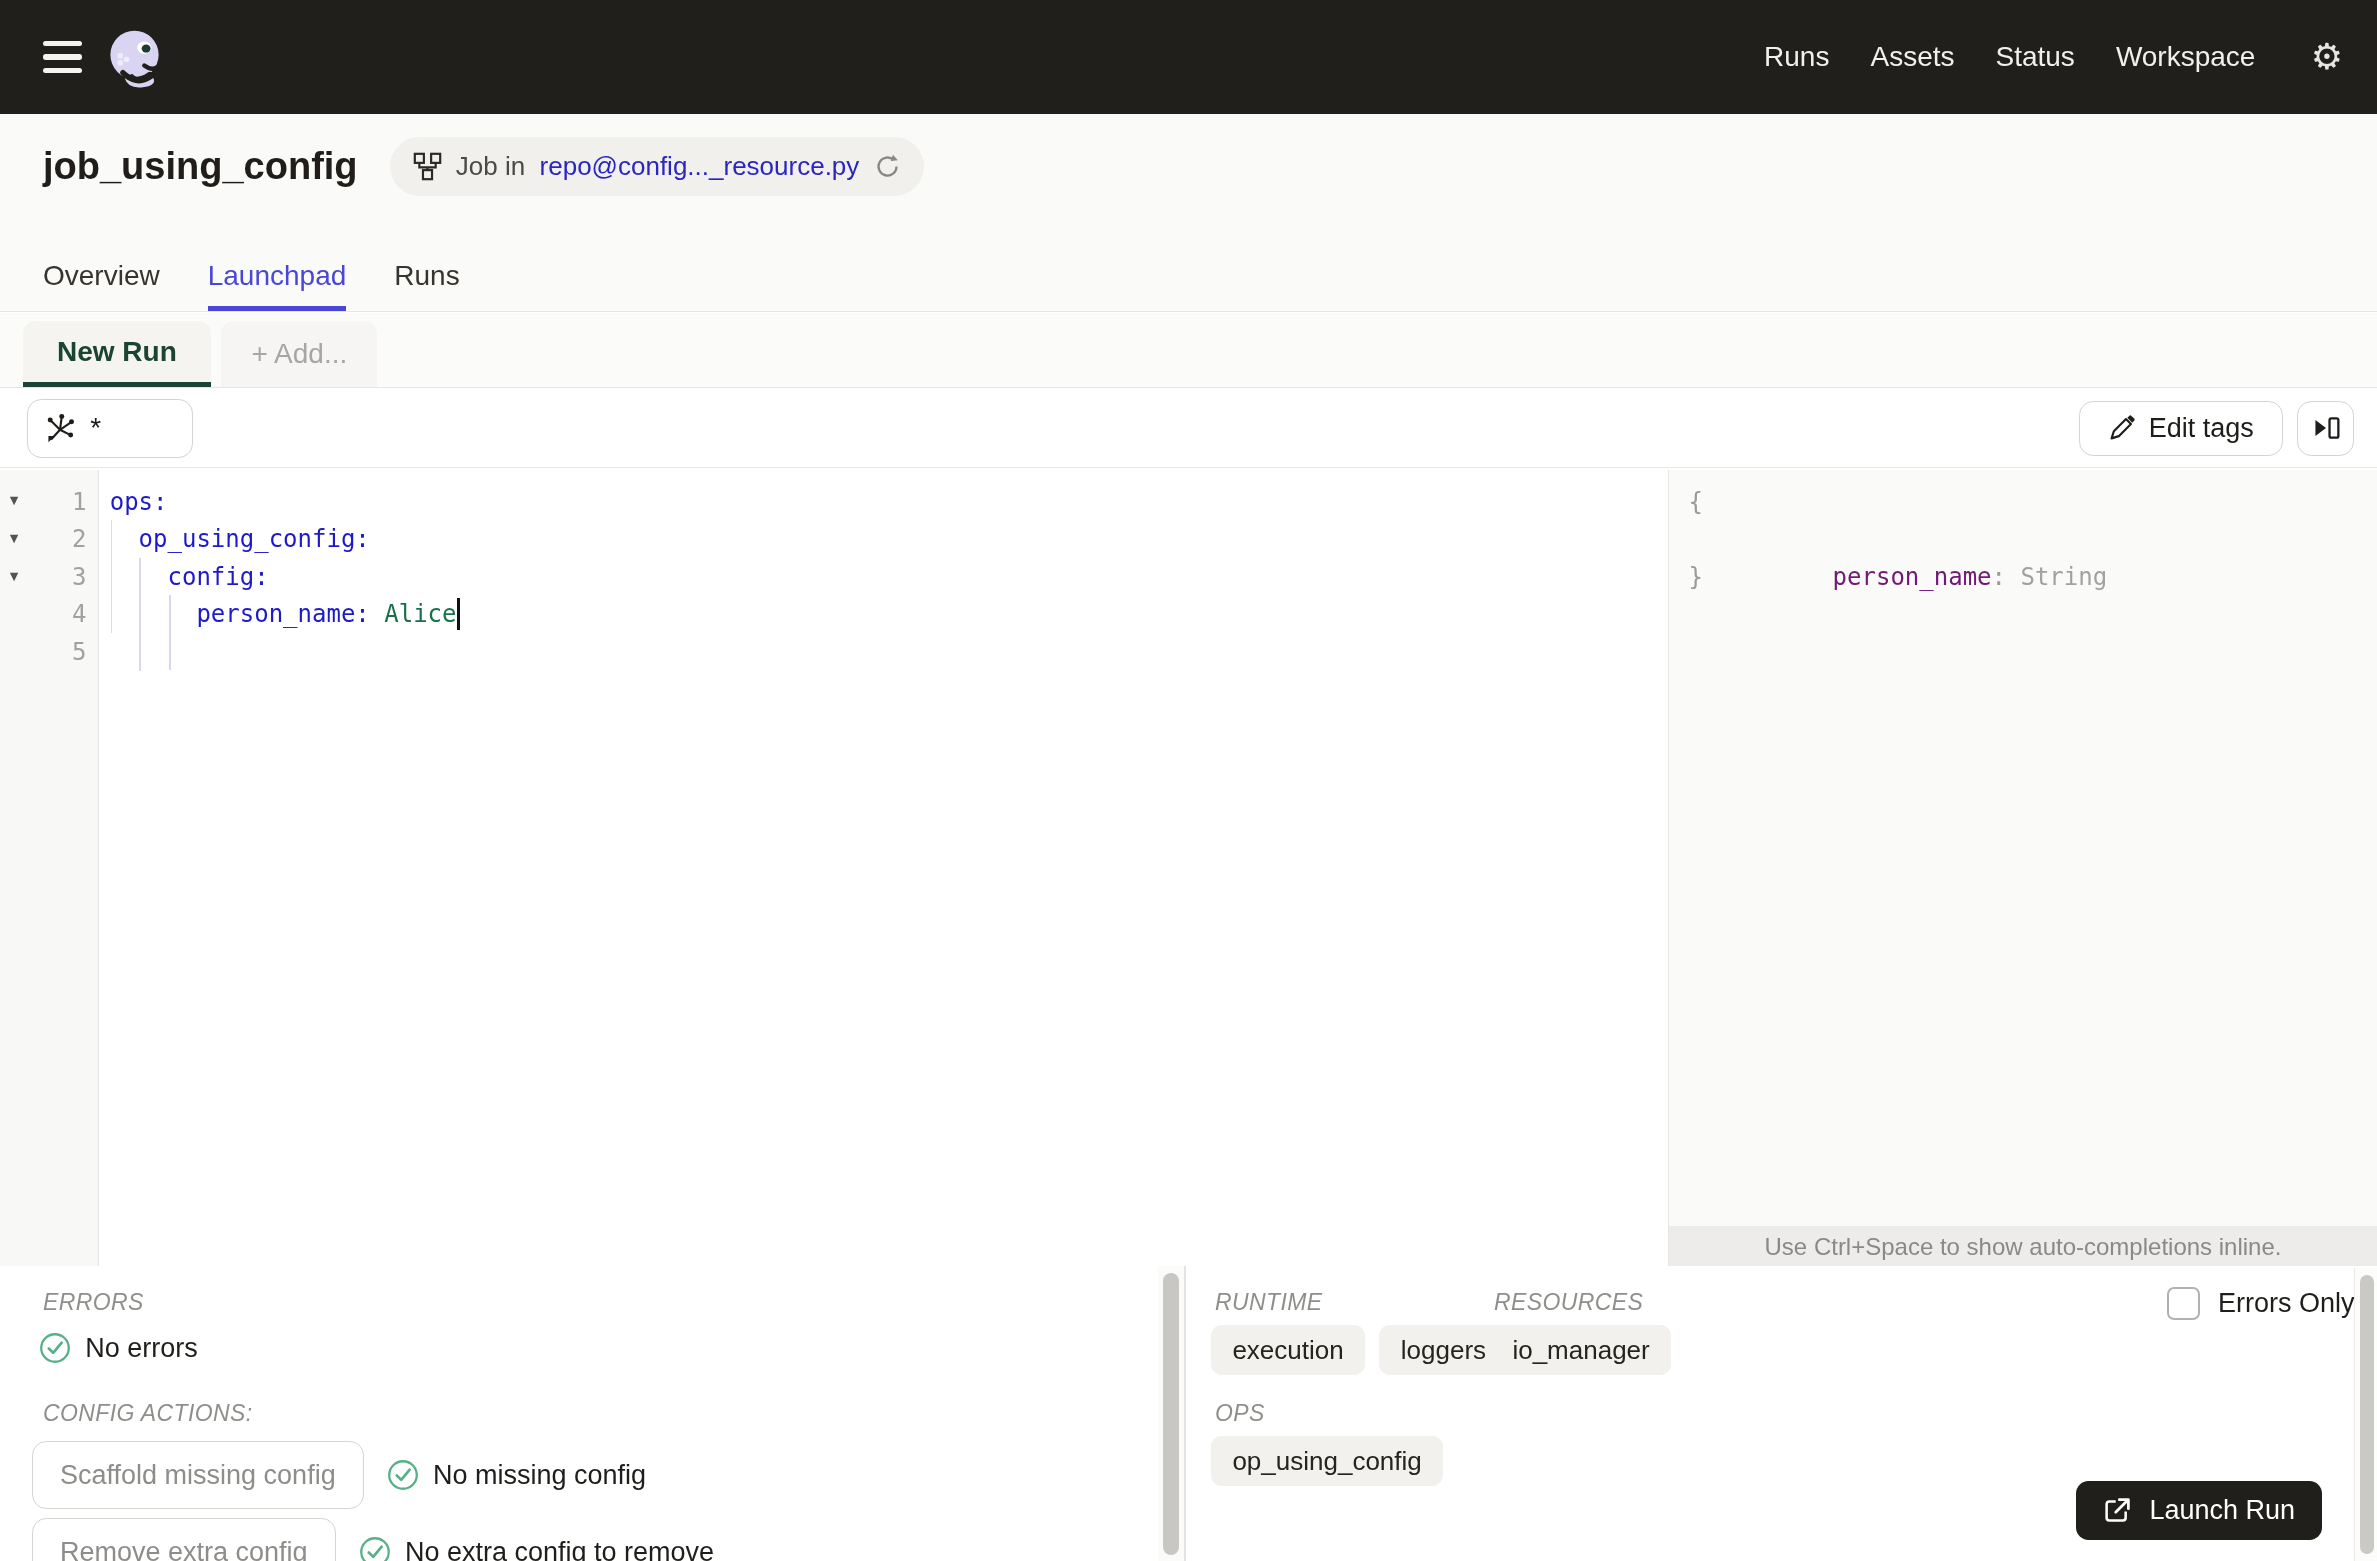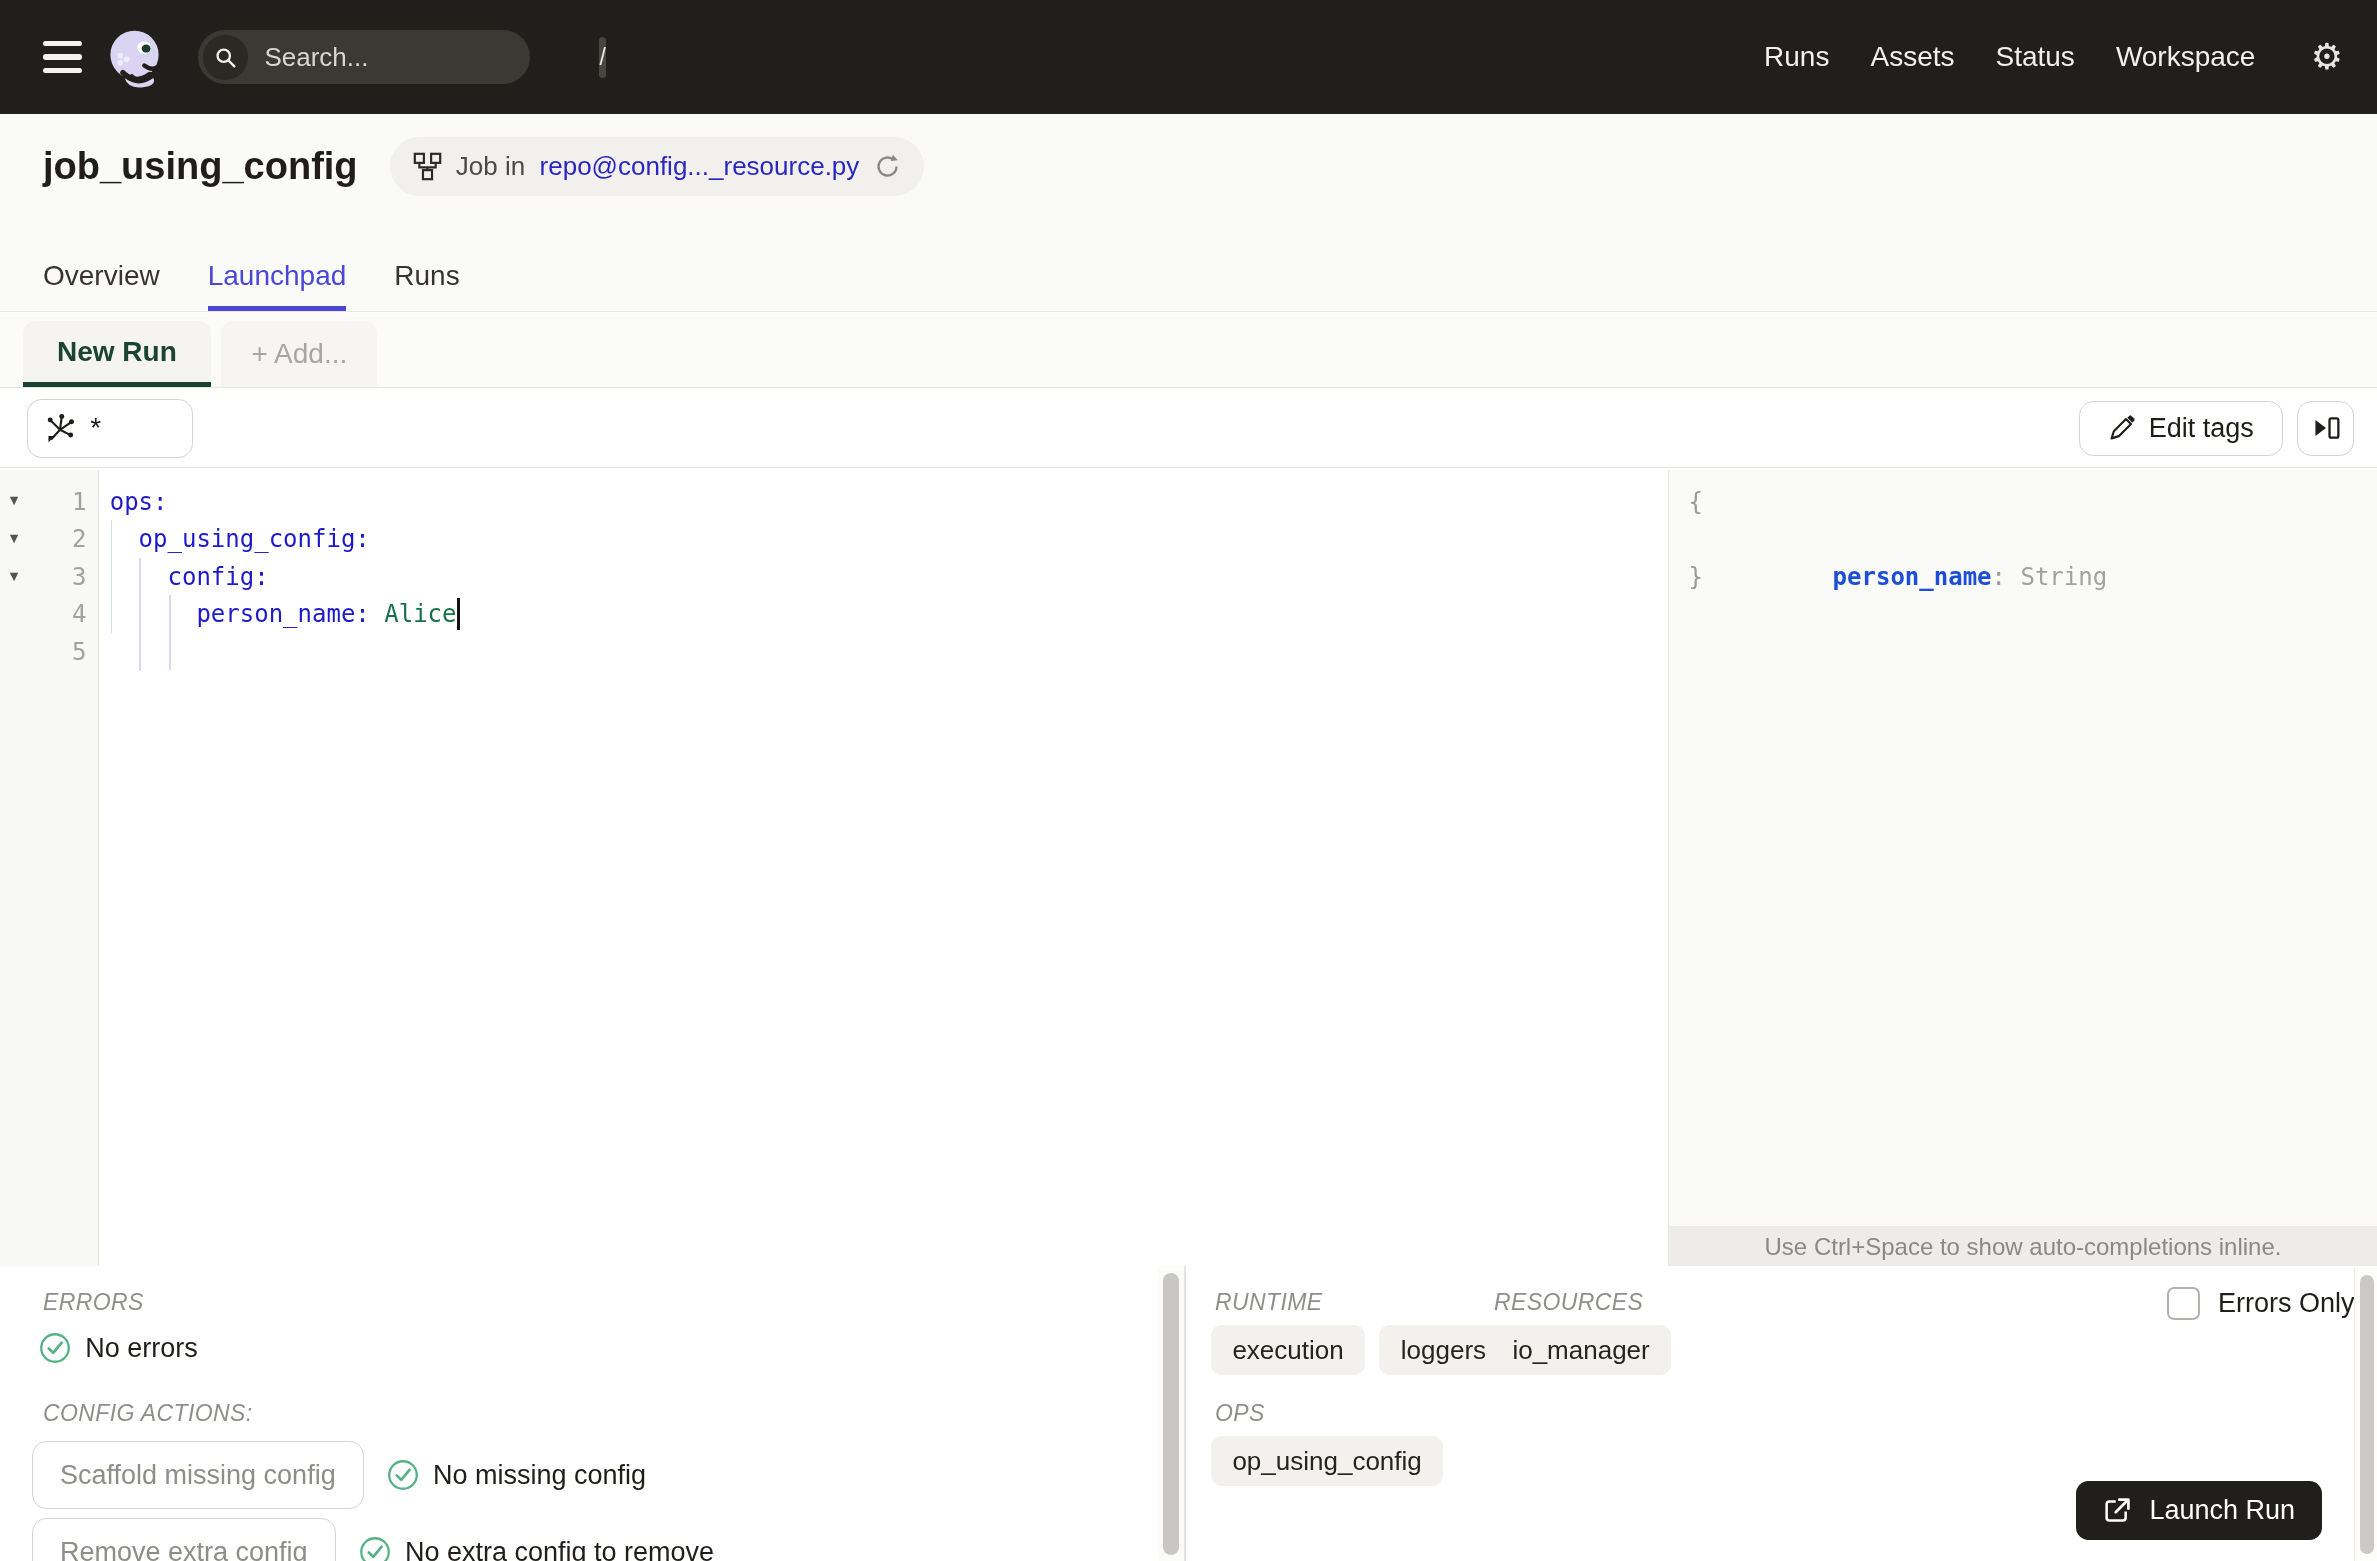--- a/index.html
+++ b/index.html
@@ -62,21 +62,21 @@
   .cline { position:absolute; left:10.7px; height:38px; white-space:pre; font-family:"DejaVu Sans Mono",monospace; font-size:24px; line-height:38px; }
   .k { color:#1d1ac9; }
   .v { color:#1a7048; }
   .guide { position:absolute; width:1.8px; }
   .guide.g0 { background:#cfe5d8; }
   .guide.gi { background:#d9d7f0; }
   .cursor { position:absolute; width:2.7px; height:32px; background:#111; }
 
   .schema { position:absolute; left:1668px; top:0; width:709px; height:100%; background:#fafaf9; border-left:1.8px solid #e6e5e2; }
   .sline { position:absolute; left:19.6px; white-space:pre; font-family:"DejaVu Sans Mono",monospace; font-size:24px; line-height:38px; color:#9c9a97; }
-  .sname { color:#1d4ed8; font-weight:700; }
+  .sname { color:#701a75; font-weight:400; }
   .stype { color:#a3a19e; }
   .hintbar { position:absolute; left:0; bottom:0; width:100%; height:41px; background:#edecea;
              display:flex; align-items:center; justify-content:center; font-size:24px; color:#8b8986; }
 
   
   .bottom { position:absolute; left:0; top:1266px; width:2377px; height:295px; background:#ffffff; }
   .seclabel { font-size:23px; color:#908e8b; letter-spacing:0.4px;font-style:italic; }
   .bleft { position:absolute; left:0; top:0; width:1158px; height:295px; overflow:hidden; }
   .errlabel { position:absolute; left:43px; top:23px; }
   .okrow { display:flex; align-items:center; gap:14.3px; font-size:27px; color:#201e1b; }
@@ -122,30 +122,20 @@
       <path d="M20 52 q14 14 30 2" stroke="#211f1b" stroke-width="6" fill="none" stroke-linecap="round"></path>
       <path d="M30 56 q10 10 22 0" stroke="#211f1b" stroke-width="5" fill="none" stroke-linecap="round"></path>
       <path d="M44 44 q8 6 14 2" stroke="#211f1b" stroke-width="5" fill="none" stroke-linecap="round"></path>
       <path d="M22 58 q16 12 32 0 q4 8 -10 10 q-18 3 -22 -10z" fill="#d8d4f2"></path>
       <ellipse cx="44" cy="24" rx="8" ry="7" fill="#ffffff"></ellipse>
       <ellipse cx="46" cy="25" rx="5" ry="4.5" fill="#1d3b33"></ellipse>
       <circle cx="17" cy="33" r="3.2" fill="#efedfb"></circle>
       <circle cx="24" cy="37" r="3.2" fill="#efedfb"></circle>
       <circle cx="17" cy="41" r="3.2" fill="#efedfb"></circle>
     </svg>
-    <div class="searchpill">
-      <div class="searchcircle">
-        <svg width="23" height="23" viewBox="0 0 26 26">
-          <circle cx="11" cy="11" r="7" fill="none" stroke="#f2f0ee" stroke-width="2.6"></circle>
-          <line x1="16" y1="16" x2="23" y2="23" stroke="#f2f0ee" stroke-width="2.6" stroke-linecap="round"></line>
-        </svg>
-      </div>
-      <input class="searchinput" value="" placeholder="Search..." style="">
-      <div class="slashkey">/</div>
-    </div>
     <div class="navlinks">
       <div class="navlink">Runs</div>
       <div class="navlink">Assets</div>
       <div class="navlink">Status</div>
       <div class="navlink">Workspace</div>
       <div class="gear">⚙</div>
     </div>
   </div>
 
   <div class="header">

